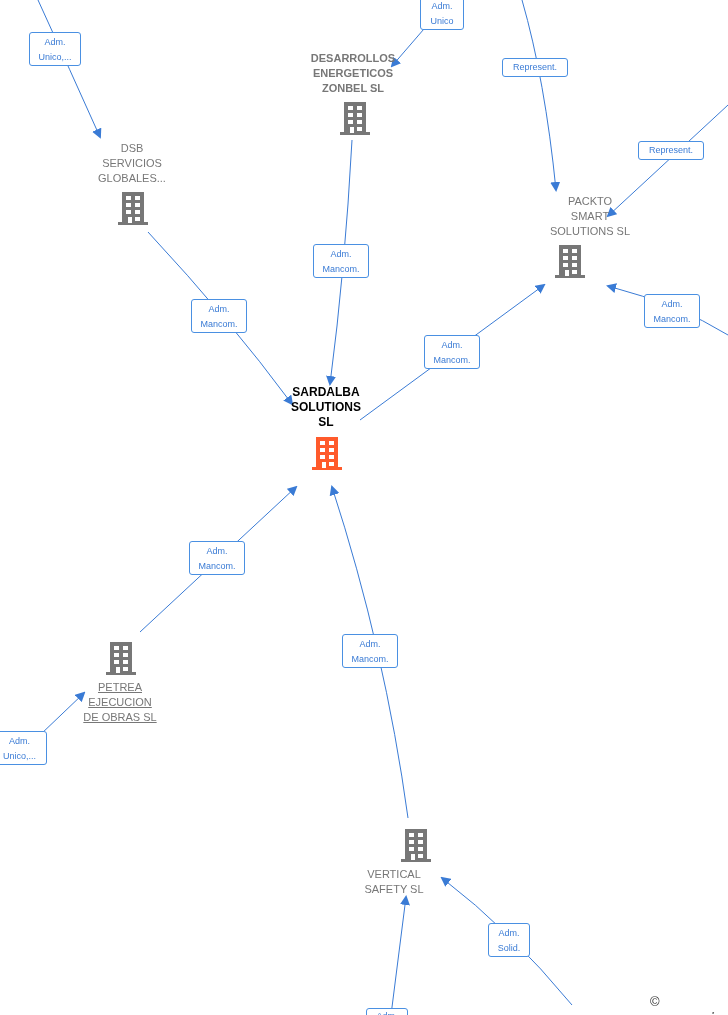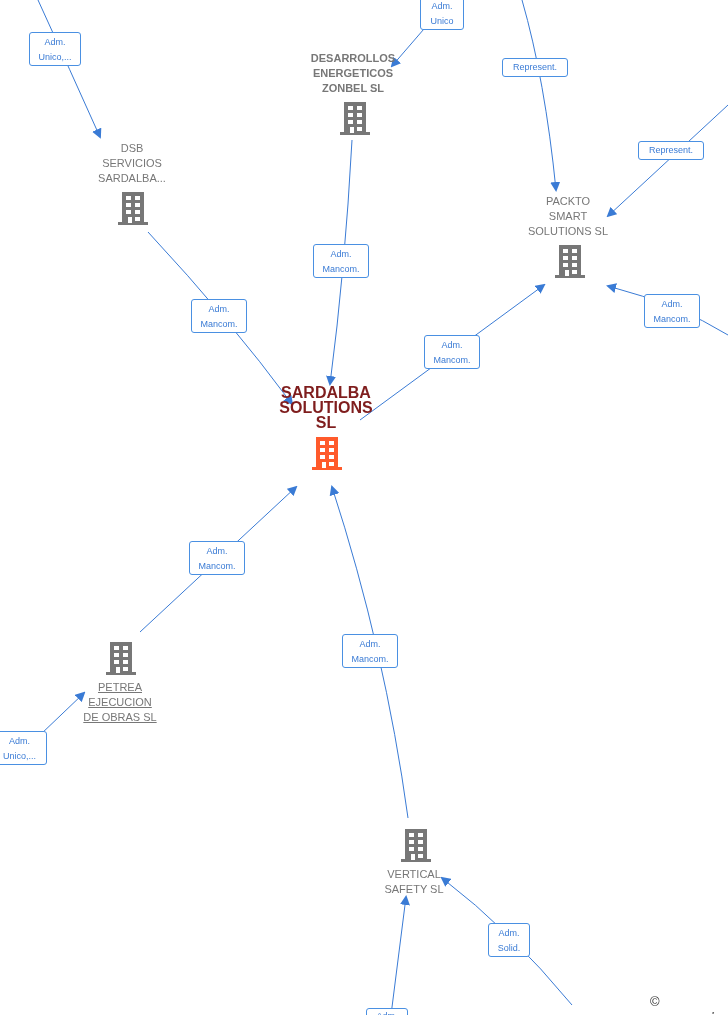--- a/index.html
+++ b/index.html
@@ -1,21 +1,21 @@
 <!DOCTYPE html>
 <html><head>
 <meta charset="utf-8">
 <style>
   html, body { margin:0; padding:0; background:#ffffff; }
   body { width:728px; height:1015px; position:relative; overflow:hidden;
          font-family:"Liberation Sans", sans-serif; }
   svg.edges { position:absolute; left:0; top:0; }
   .node { position:absolute; text-align:center; color:#777777; font-size:11px; line-height:15px; }
   .node .name { display:block; white-space:pre-line; }
-  .node.main .name { font-weight:bold; font-size:16px; color:#7f1d1d; }
+  .node.main .name { font-weight:bold; font-size:12px; color:#000000; }
   .bicon { position:absolute; }
   .label { position:absolute; background:#fff; border:1px solid #4a90e2; border-radius:3px;
            color:#3a7bd5; font-size:9px; line-height:15px; text-align:center; padding:0 4px;
            white-space:pre-line; box-sizing:border-box; }
   .logo { position:absolute; left:650px; top:994px; font-size:13px; color:#333; }
   .logo .e { color:#f39c12; font-family:"DejaVu Serif", serif; font-style:italic; font-size:15px; }
   .logo .rest { color:#555; font-style:italic; font-family:"DejaVu Serif", serif; font-size:16px;}
 </style>
 </head>
 <body>
@@ -39,21 +39,21 @@
     <path d="M408,818 Q385,650 332,487" marker-end="url(#arr)"></path>
     <path d="M40,735 L84,693" marker-end="url(#arr)"></path>
     <path d="M572,1005 Q510,930 442,878" marker-end="url(#arr)"></path>
     <path d="M391,1015 L406,897" marker-end="url(#arr)"></path>
   </g>
 </svg>
 
 <div class="node" style="left:84px;top:141px;width:96px;">
   <span class="name">DSB
 SERVICIOS
-SARDALBA...</span>
+GLOBALES...</span>
 </div>
 <svg class="bicon" style="left:117px;top:190px" width="32" height="36" viewBox="0 0 32 36">
     <rect x="5" y="2" width="22" height="31" fill="#777"></rect>
     <rect x="1" y="32" width="30" height="3" fill="#777"></rect>
     <g fill="#fff">
       <rect x="9" y="6" width="5" height="4"></rect>
       <rect x="18" y="6" width="5" height="4"></rect>
       <rect x="9" y="13" width="5" height="4"></rect>
       <rect x="18" y="13" width="5" height="4"></rect>
       <rect x="9" y="20" width="5" height="4"></rect>
@@ -76,21 +76,21 @@
       <rect x="18" y="6" width="5" height="4"></rect>
       <rect x="9" y="13" width="5" height="4"></rect>
       <rect x="18" y="13" width="5" height="4"></rect>
       <rect x="9" y="20" width="5" height="4"></rect>
       <rect x="18" y="20" width="5" height="4"></rect>
       <rect x="11" y="27" width="4" height="6"></rect>
       <rect x="18" y="27" width="5" height="4"></rect>
     </g>
   </svg>
 
-<div class="node" style="left:518px;top:194px;width:100px;text-align:center;">
+<div class="node" style="left:540px;top:194px;width:100px;text-align:center;">
   <span class="name">PACKTO
 SMART
 SOLUTIONS  SL</span>
 </div>
 <svg class="bicon" style="left:554px;top:243px" width="32" height="36" viewBox="0 0 32 36">
     <rect x="5" y="2" width="22" height="31" fill="#777"></rect>
     <rect x="1" y="32" width="30" height="3" fill="#777"></rect>
     <g fill="#fff">
       <rect x="9" y="6" width="5" height="4"></rect>
       <rect x="18" y="6" width="5" height="4"></rect>
@@ -150,21 +150,21 @@
       <rect x="9" y="6" width="5" height="4"></rect>
       <rect x="18" y="6" width="5" height="4"></rect>
       <rect x="9" y="13" width="5" height="4"></rect>
       <rect x="18" y="13" width="5" height="4"></rect>
       <rect x="9" y="20" width="5" height="4"></rect>
       <rect x="18" y="20" width="5" height="4"></rect>
       <rect x="11" y="27" width="4" height="6"></rect>
       <rect x="18" y="27" width="5" height="4"></rect>
     </g>
   </svg>
-<div class="node" style="left:366px;top:867px;width:96px;">
+<div class="node" style="left:346px;top:867px;width:96px;">
   <span class="name">VERTICAL
 SAFETY  SL</span>
 </div>
 
 <div class="label" style="left:29px;top:32px;width:52px;height:34px;padding-top:2px;">Adm.
 Unico,...</div>
 <div class="label" style="left:420px;top:-4px;width:44px;height:34px;padding-top:2px;">Adm.
 Unico</div>
 <div class="label" style="left:502px;top:58px;width:66px;height:19px;padding-top:1px;">Represent.</div>
 <div class="label" style="left:638px;top:141px;width:66px;height:19px;padding-top:1px;">Represent.</div>

